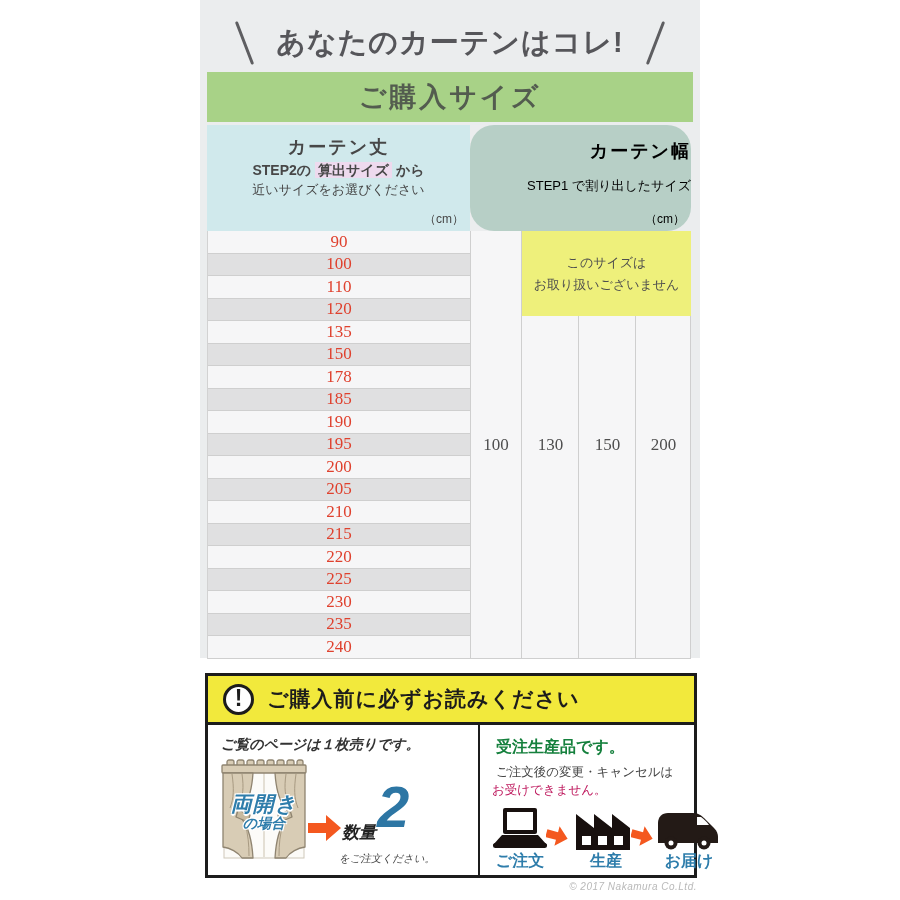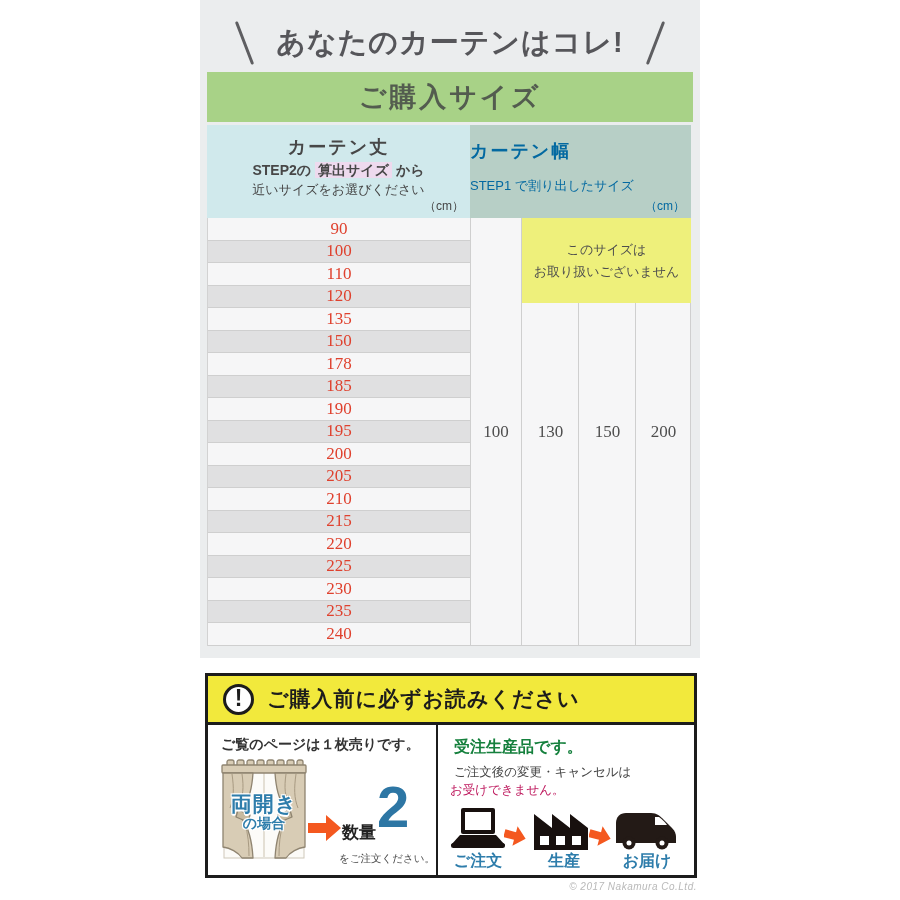--- a/index.html
+++ b/index.html
@@ -19,23 +19,23 @@
   .slash-left{transform:rotate(-21deg);}
   .slash-right{transform:rotate(21deg);}
   .main-title{font-size:29px;font-weight:bold;color:#56565a;letter-spacing:1px;white-space:nowrap;}
 
   .green-banner{position:absolute;left:207px;top:72px;width:486px;height:50px;background:#a8d287;
     display:flex;align-items:center;justify-content:center;
     font-size:27px;font-weight:bold;color:#535c4f;letter-spacing:3px;}
 
   
   .size-table{position:absolute;left:207px;top:125px;width:484px;}
-  .thead{display:flex;height:93px;}
+  .thead{display:flex;height:106px;}
   .th-length{width:263px;background:#d0e9ec;position:relative;color:#474747;text-align:center;box-sizing:border-box;}
-  .th-width{width:221px;background:#b7cfc6;position:relative;color:#0369a1;text-align:left;box-sizing:border-box;}
+  .th-width{width:221px;background:#b7cfc6;position:relative;color:#000000;text-align:right;box-sizing:border-box;border-radius:24px;}
   .th-t1{margin-top:10px;font-size:18px;font-weight:bold;letter-spacing:2px;}
   .th-width .th-t1{margin-top:14px;}
   .th-t2{margin-top:3px;font-size:14px;font-weight:bold;}
   .th-width .th-t2{margin-top:14px;font-size:13px;font-weight:normal;}
   .th-t3{margin-top:1px;font-size:13px;}
   .hl{background:#eedaee;padding:0 3px;}
   .unit{position:absolute;right:6px;bottom:3px;font-size:12px;font-weight:normal;}
 
   .tbody{position:relative;height:428px;}
   .length-col{position:absolute;left:0;top:0;width:263px;border-left:1px solid #d2d2d2;box-sizing:border-box;}
@@ -64,21 +64,21 @@
   .warn-box{position:absolute;left:205px;top:673px;width:492px;height:205px;background:#fff;
     border:3px solid #1c1c1c;box-sizing:border-box;}
   .warn-header{height:49px;background:#f2e93c;border-bottom:3px solid #1c1c1c;
     display:flex;align-items:center;gap:13px;padding-left:15px;box-sizing:border-box;}
   .excl{width:31px;height:31px;border-radius:50%;border:3px solid #1c1c1c;background:#fff;
     display:flex;align-items:center;justify-content:center;box-sizing:border-box;
     font-size:23px;font-weight:bold;color:#1c1c1c;padding-bottom:2px;}
   .warn-title{font-size:21px;font-weight:bold;color:#1c1c1c;letter-spacing:1px;}
 
   .warn-body{display:flex;height:calc(100% - 49px);}
-  .warn-left{width:230px;border-right:2px solid #1c1c1c;position:relative;box-sizing:border-box;}
+  .warn-left{width:272px;border-right:2px solid #1c1c1c;position:relative;box-sizing:border-box;font-style:italic;}
   .warn-right{flex:1;position:relative;}
 
   .wl-heading{position:absolute;left:13px;top:11px;font-size:14px;font-weight:bold;color:#333;white-space:nowrap;}
   .curtain-fig{position:absolute;left:10px;top:33px;width:92px;height:108px;}
   .curtain-fig svg{width:92px;height:106px;display:block;}
   .cl-main{position:absolute;left:50%;top:32px;transform:translateX(-50%);
     font-size:21px;font-weight:bold;color:#2e7dab;white-space:nowrap;letter-spacing:1px;
     text-shadow:-1px -1px 0 #fff,1px -1px 0 #fff,-1px 1px 0 #fff,1px 1px 0 #fff,0 2px 0 #fff;}
   .cl-sub{position:absolute;left:50%;top:57px;transform:translateX(-50%);
     font-size:14px;font-weight:bold;color:#2e7dab;white-space:nowrap;

